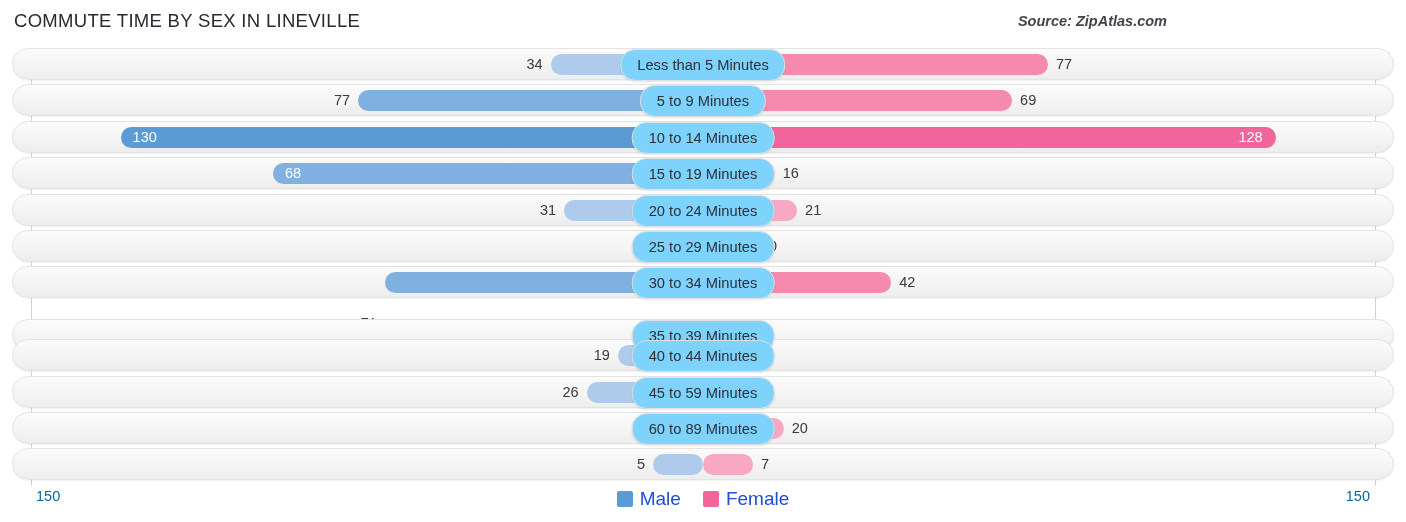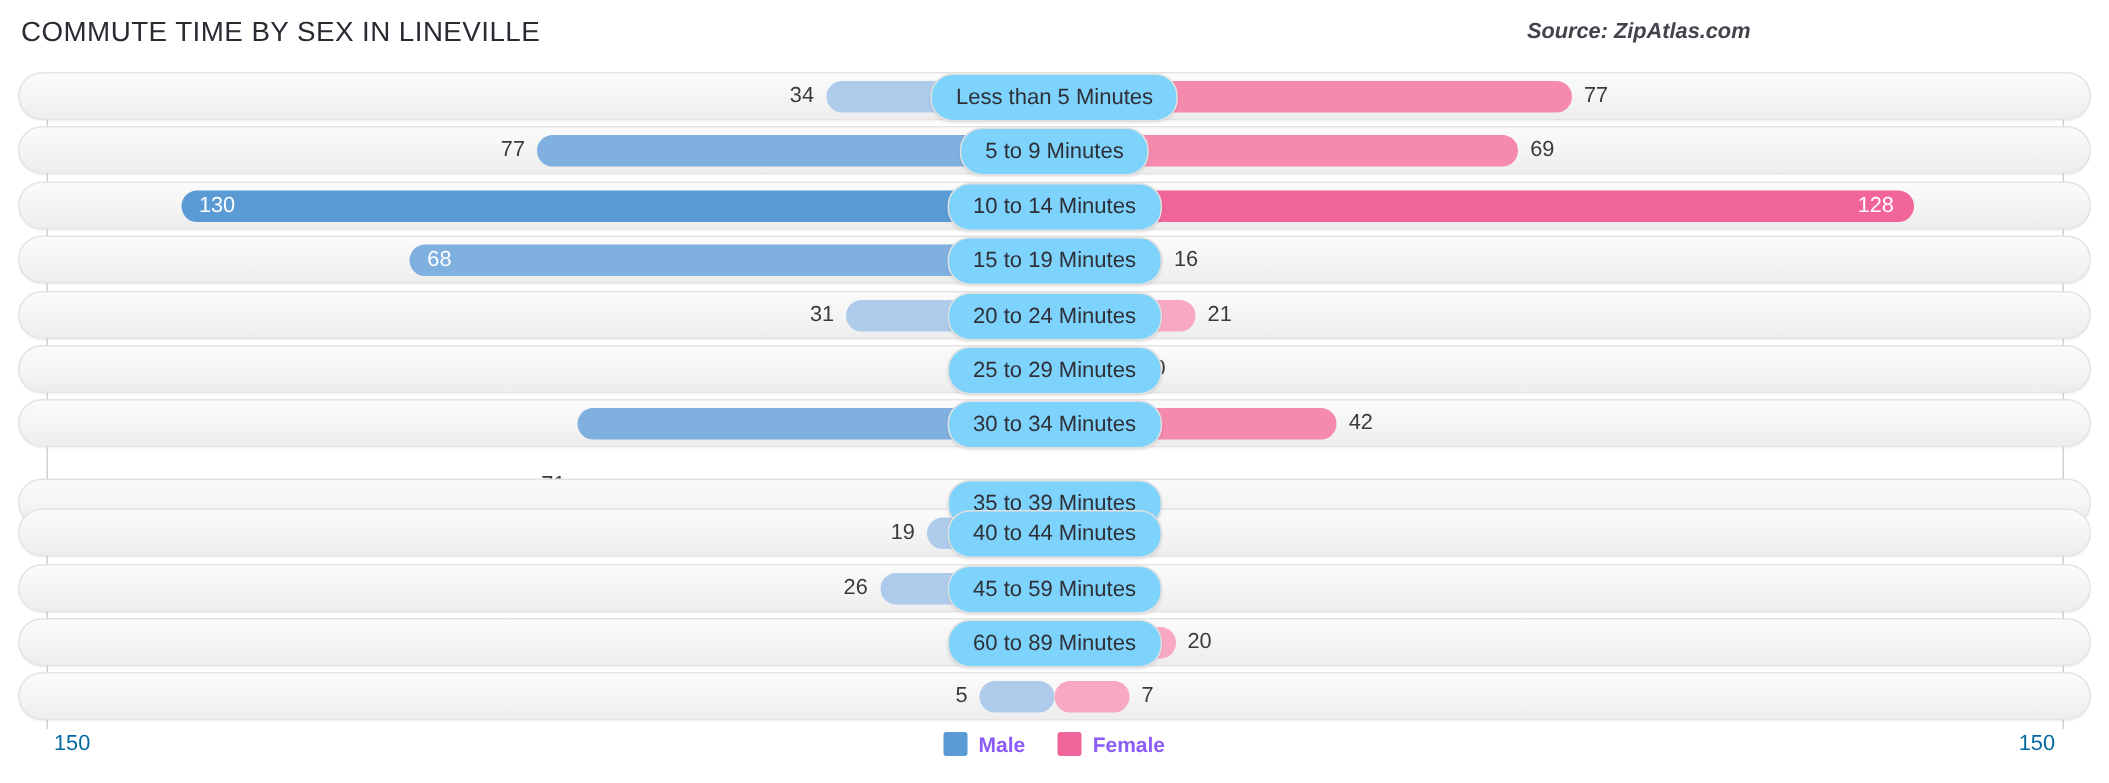--- a/index.html
+++ b/index.html
@@ -88,21 +88,21 @@
   }
   #tick-left{left:36px;}
   #tick-right{right:36px;}
 
   #legend{
     position:absolute;left:0;top:4px;width:1406px;
     display:flex;justify-content:center;align-items:center;gap:22px;
   }
   .legend-item{display:flex;align-items:center;gap:7px;}
   .legend-swatch{width:16px;height:16px;border-radius:2px;display:block;}
-  .legend-text{font-size:14px;color:#8b5cf6;font-weight:bold;}
+  .legend-text{font-size:19px;color:#1d4ed8;}
 </style>
 </head>
 <body>
 
 <div id="header">
   <div id="chart-title">COMMUTE TIME BY SEX IN LINEVILLE</div>
   <div id="source-label">Source: ZipAtlas.com</div>
 </div>
 
 <div id="plot">

